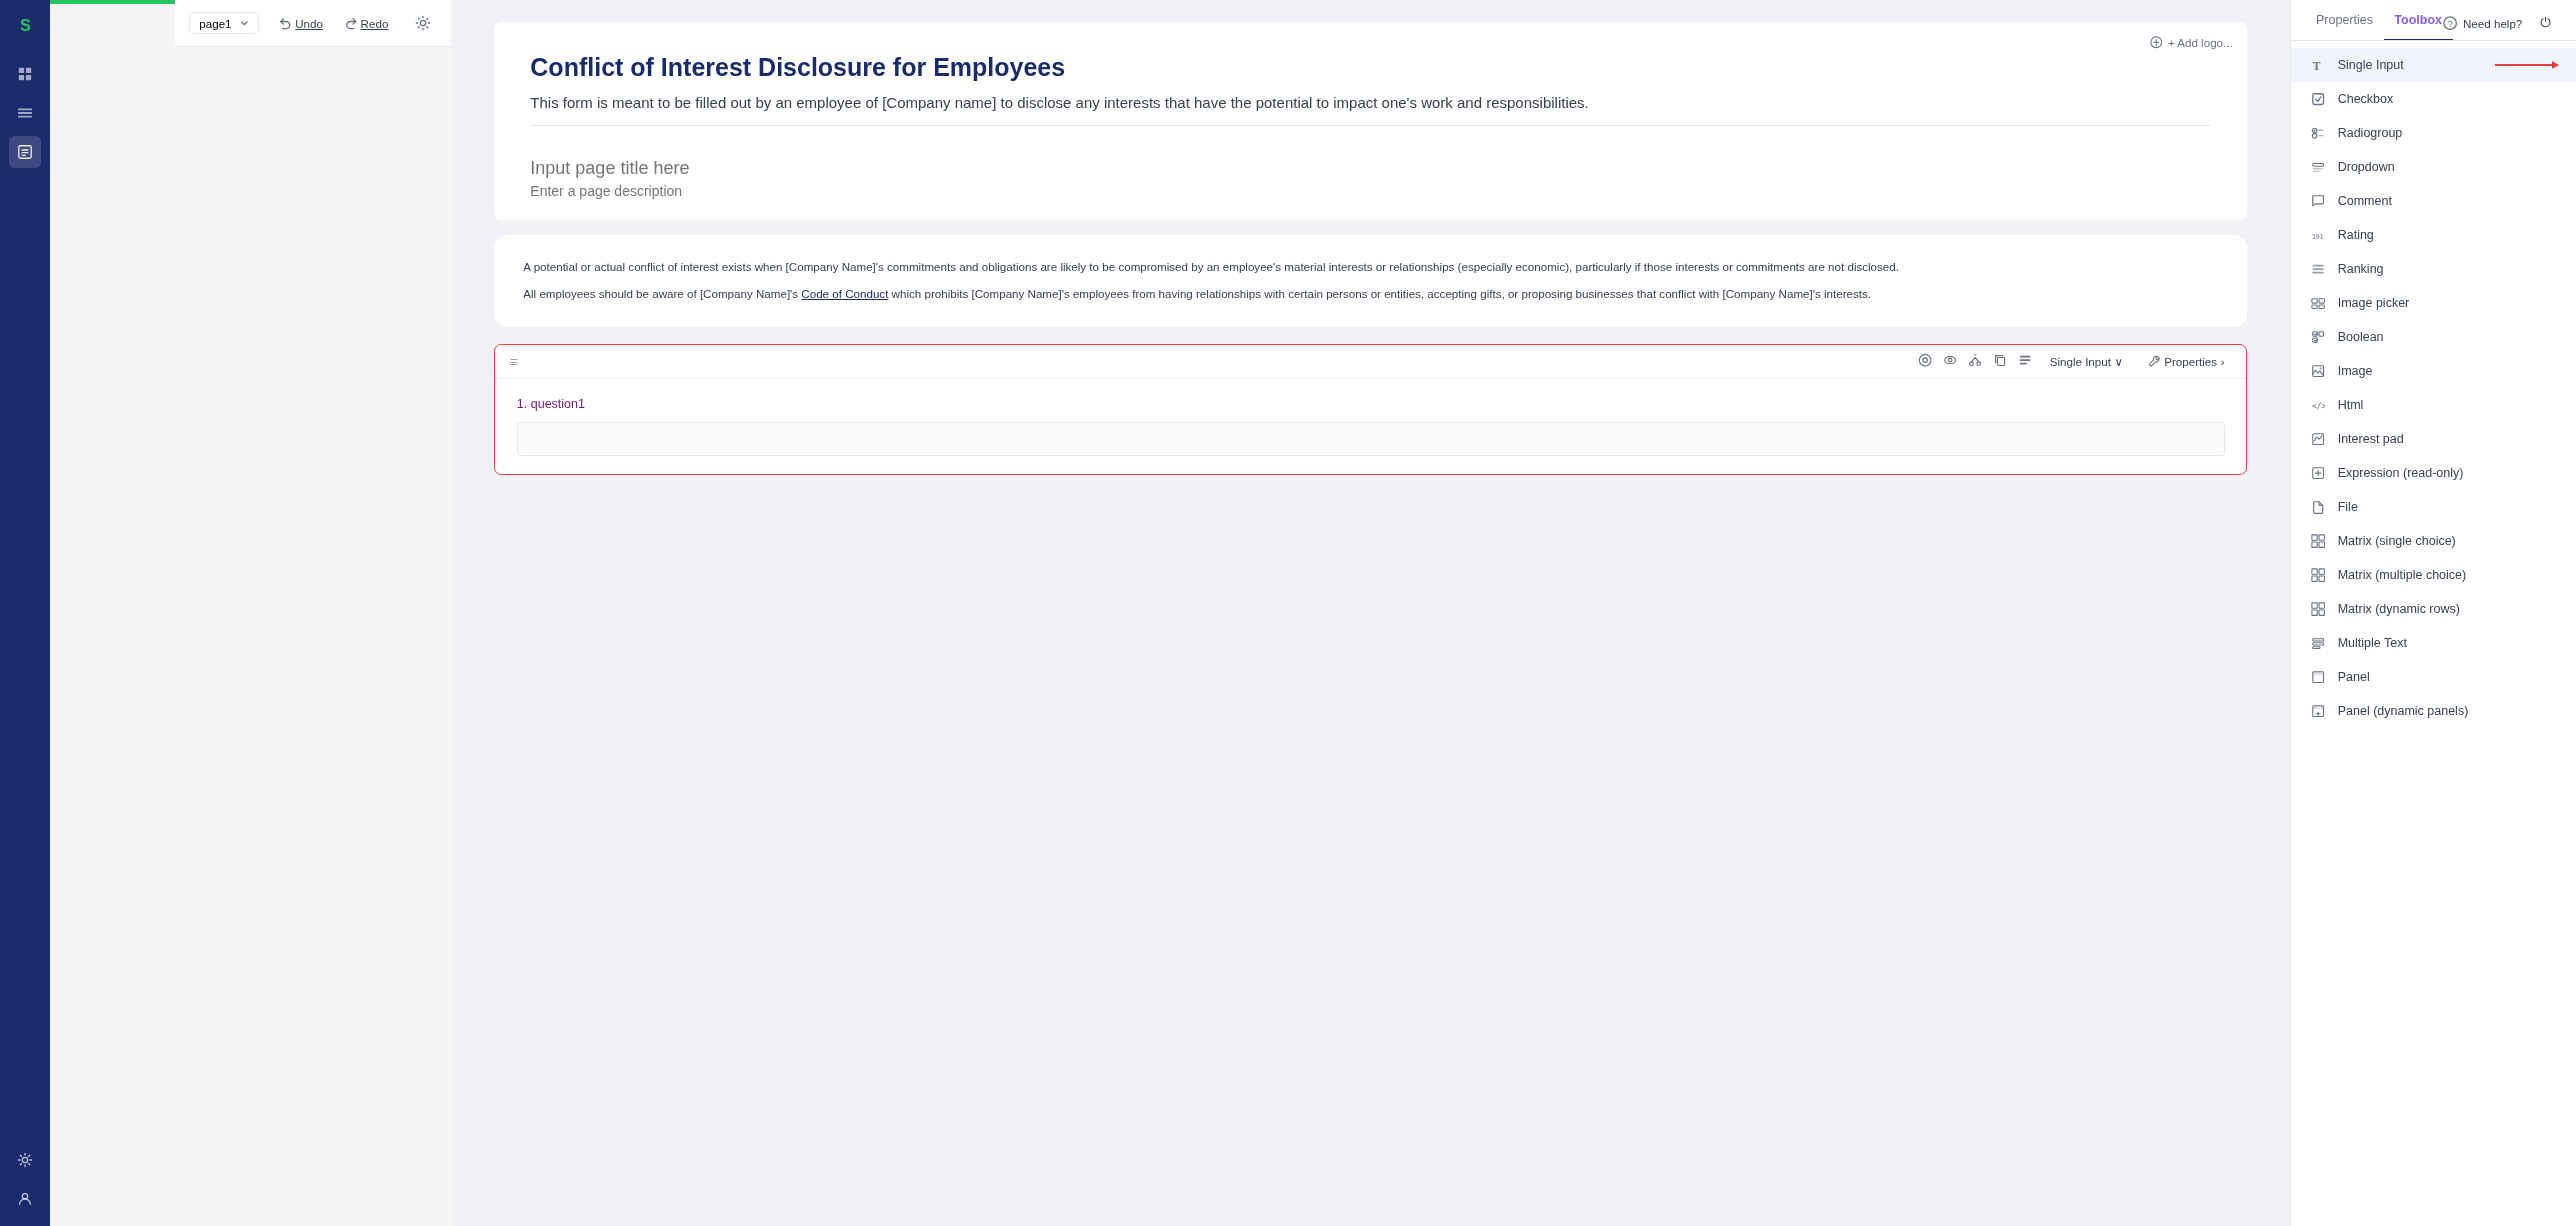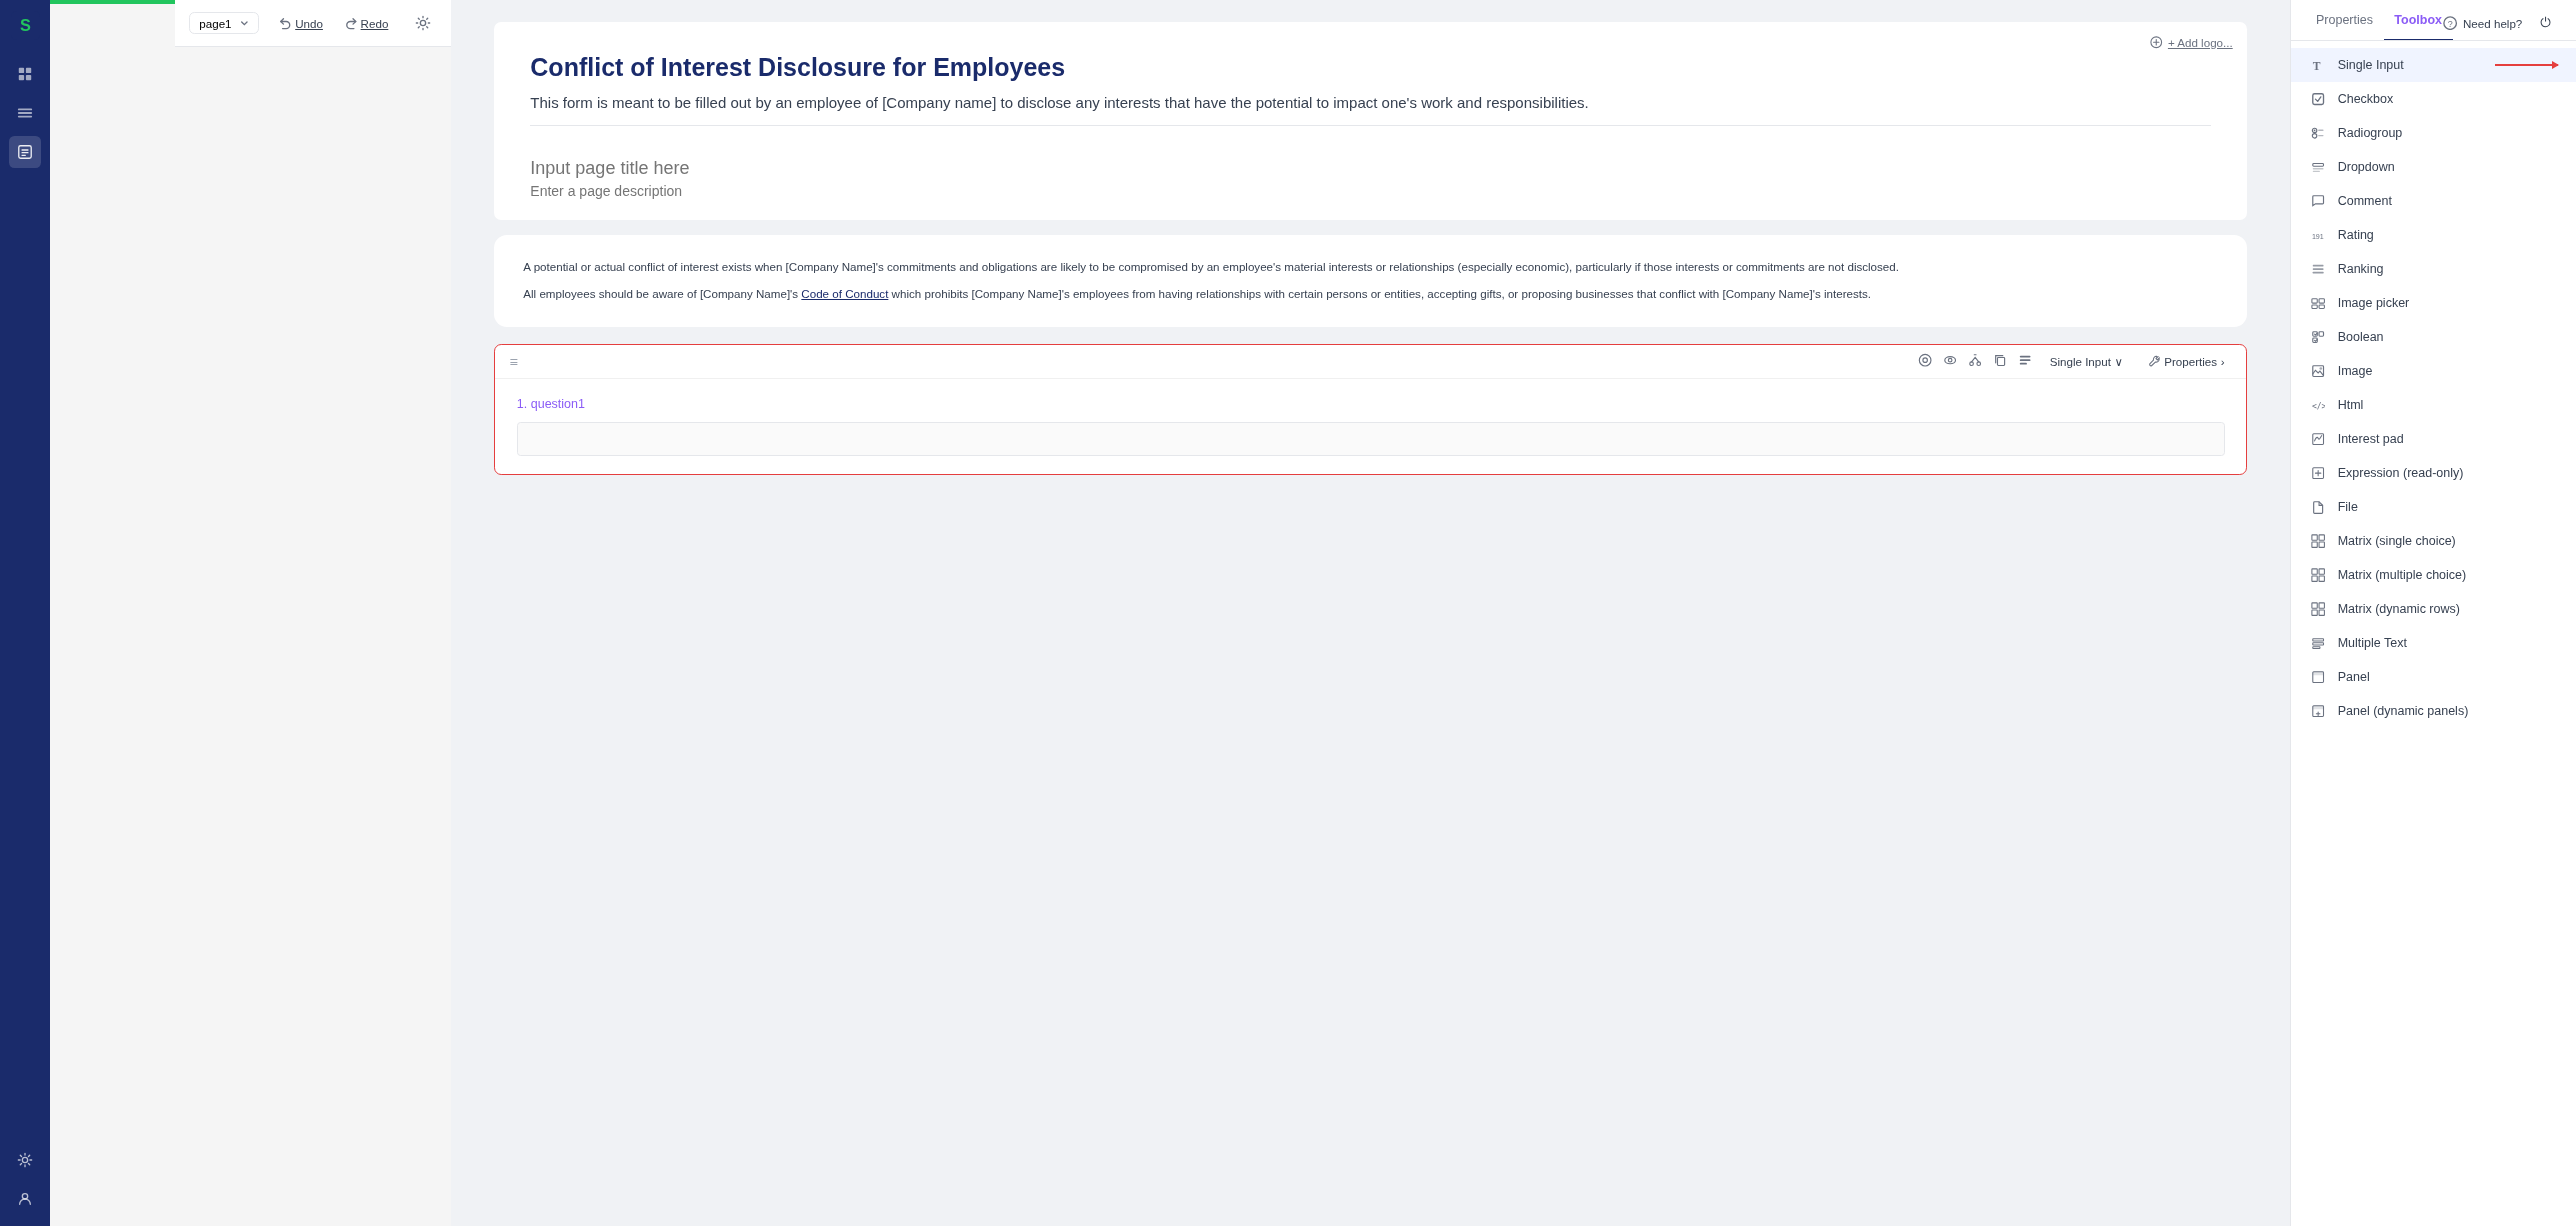--- a/index.html
+++ b/index.html
@@ -85,21 +85,21 @@
       background: #fff;
       border-radius: 7.2px;
       padding: 29px 36px 21.5px;
       margin-bottom: 14.3px;
       position: relative;
     }
     .add-logo-btn {
       position: absolute; top: 14.3px; right: 14.3px;
       display: flex; align-items: center; gap: 5.4px;
       border: none; background: none; cursor: pointer;
-      font-size: 11.6px; color: #6b7280; text-decoration: underline;
+      font-size: 11.6px; color: #6b7280;
     }
     .form-title {
       font-size: 25px; font-weight: 700; color: #1a2b6b;
       margin-bottom: 10.7px; line-height: 1.3;
     }
     .form-subtitle {
       font-size: 15px; color: #374151; font-weight: 500;
     }
     .page-title-input {
       font-size: 18px; color: #9ca3af; margin-top: 18px;
@@ -138,21 +138,21 @@
       display: flex; align-items: center; gap: 3.6px;
       font-size: 11.6px; color: #374151; cursor: pointer;
       padding: 2.7px 7.2px; border-radius: 3.6px; border: none; background: none;
     }
     .properties-btn {
       display: flex; align-items: center; gap: 3.6px;
       font-size: 11.6px; color: #374151; cursor: pointer;
       padding: 2.7px 7.2px; border-radius: 3.6px; border: none; background: none;
     }
     .question-body { padding: 18px 21.5px; }
-    .question-label { font-size: 12.5px; color: #8b5cf6; margin-bottom: 10.7px; }
+    .question-label { font-size: 12.5px; color: #701a75; margin-bottom: 10.7px; }
     .question-input {
       width: 100%; height: 34px; border: 0.9px solid #e5e7eb;
       border-radius: 3.6px; background: #fafafa;
     }
 
     
     .right-panel {
       width: 286px; background: #fff; border-left: 0.9px solid #e5e7eb;
       flex-shrink: 0; display: flex; flex-direction: column;
       overflow-y: auto;

